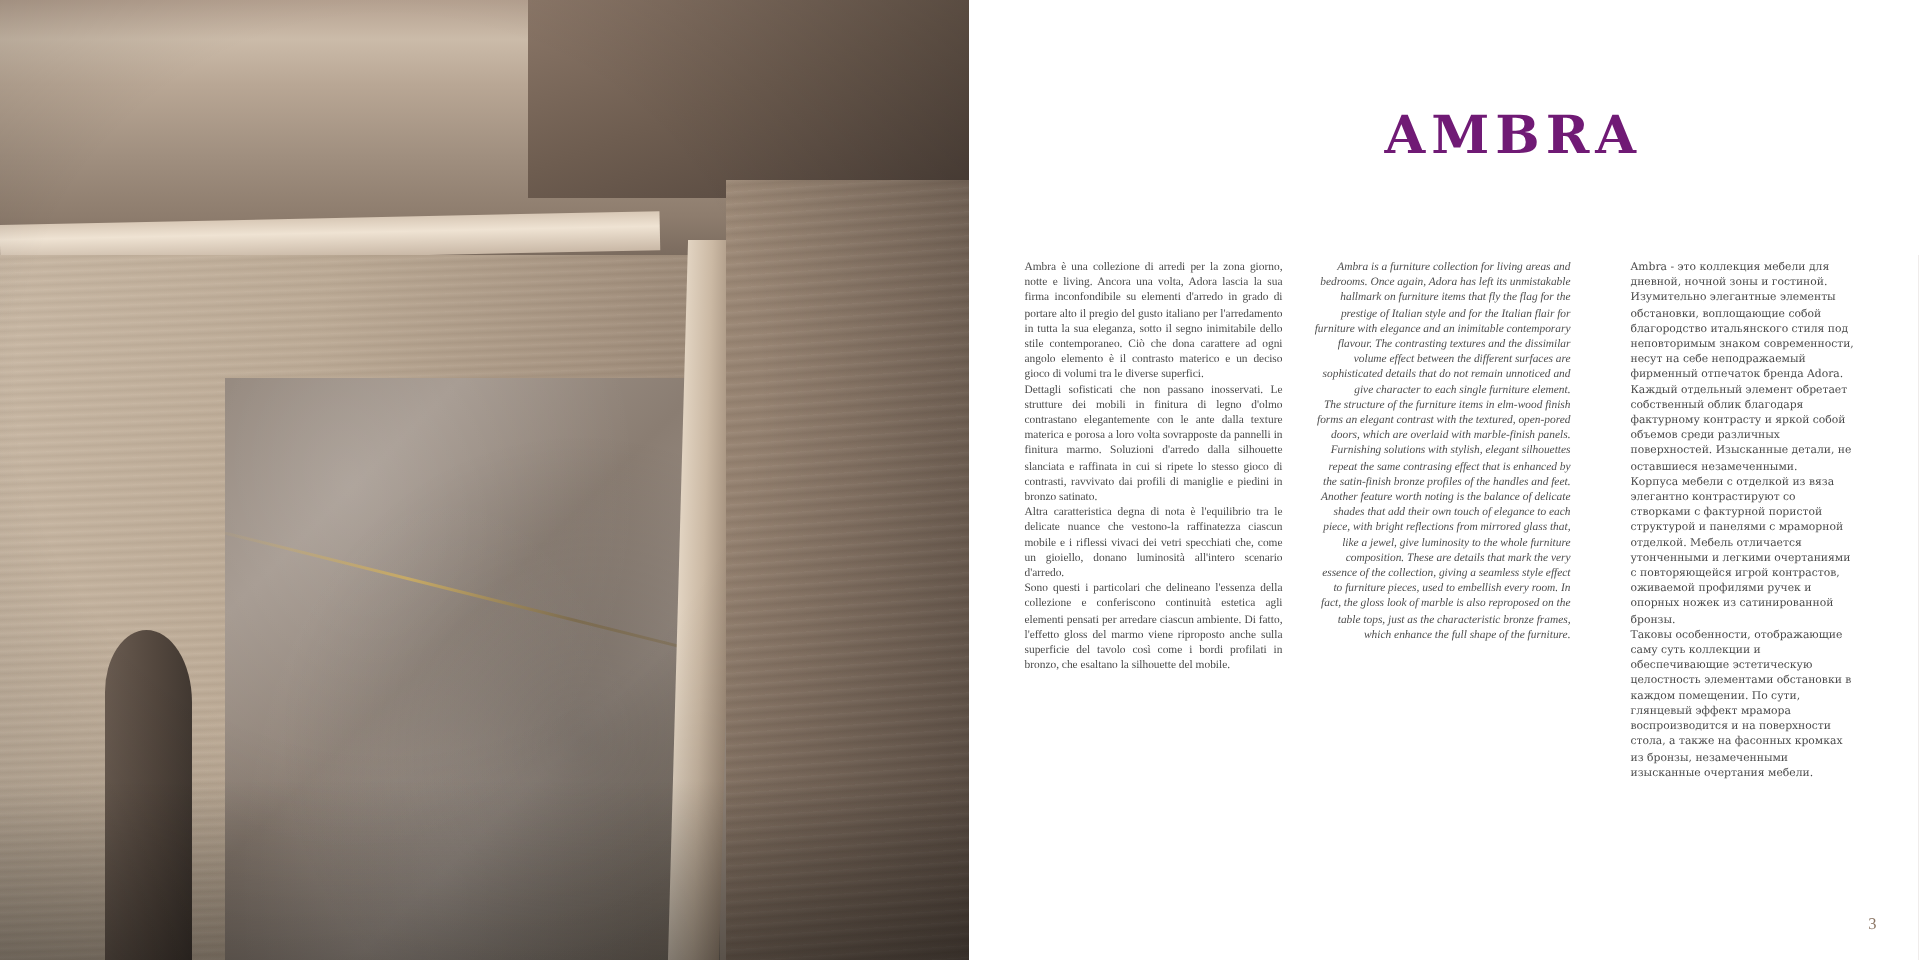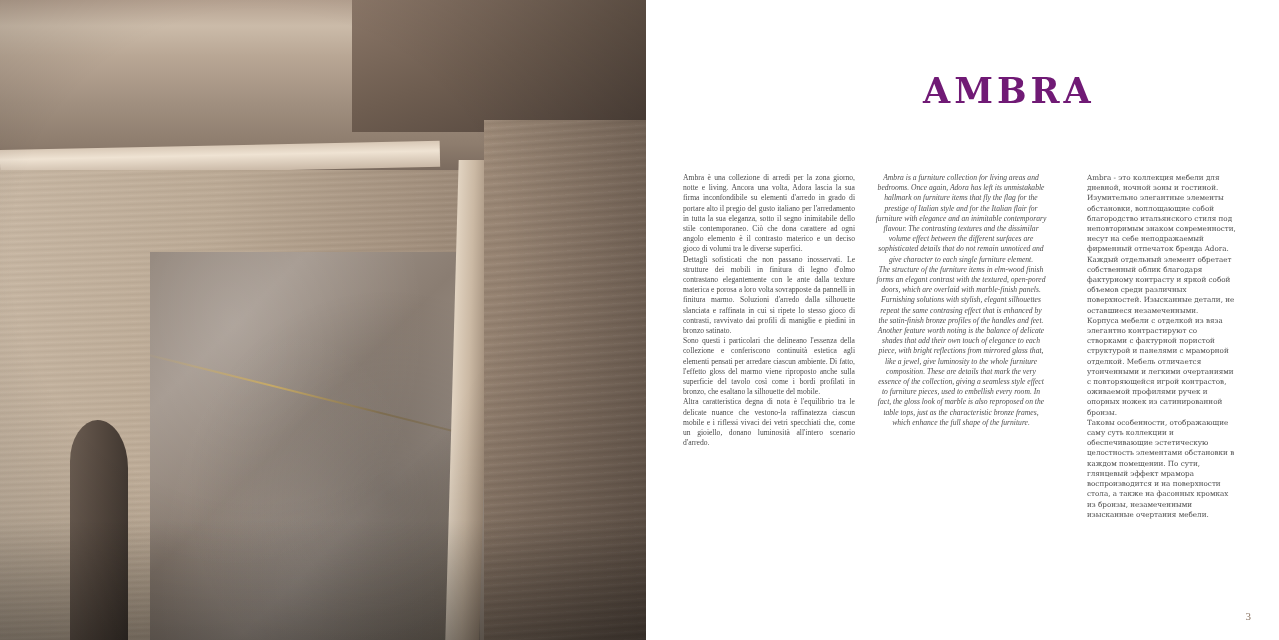--- a/index.html
+++ b/index.html
@@ -147,21 +147,21 @@
     font-size: 7.6px;
     line-height: 10.2px;
     text-align: justify;
   }
   .col.en p {
     font-family: "Liberation Serif", serif;
     font-style: italic;
     font-size: 7.6px;
     line-height: 10.2px;
     color: #4d4d4d;
-    text-align: center;
+    text-align: right;
   }
   .col.ru p {
     font-family: "DejaVu Serif", serif;
     font-size: 7.2px;
     line-height: 10.2px;
     color: #4a4a4a;
     text-align: left;
     margin-left: 20px;
   }
   .page-number {
@@ -195,22 +195,22 @@
 
   <div class="text-half">
 
     <div class="brand-title">AMBRA</div>
 
     <div class="columns">
 
       <div class="col it">
         <p>Ambra è una collezione di arredi per la zona giorno, notte e living. Ancora una volta, Adora lascia la sua firma inconfondibile su elementi d'arredo in grado di portare alto il pregio del gusto italiano per l'arredamento in tutta la sua eleganza, sotto il segno inimitabile dello stile contemporaneo. Ciò che dona carattere ad ogni angolo elemento è il contrasto materico e un deciso gioco di volumi tra le diverse superfici.</p>
         <p>Dettagli sofisticati che non passano inosservati. Le strutture dei mobili in finitura di legno d'olmo contrastano elegantemente con le ante dalla texture materica e porosa a loro volta sovrapposte da pannelli in finitura marmo. Soluzioni d'arredo dalla silhouette slanciata e raffinata in cui si ripete lo stesso gioco di contrasti, ravvivato dai profili di maniglie e piedini in bronzo satinato.</p>
+        <p>Altra caratteristica degna di nota è l'equilibrio tra le delicate nuance che vestono-la raffinatezza ciascun mobile e i riflessi vivaci dei vetri specchiati che, come un gioiello, donano luminosità all'intero scenario d'arredo.</p>
         <p>Sono questi i particolari che delineano l'essenza della collezione e conferiscono continuità estetica agli elementi pensati per arredare ciascun ambiente. Di fatto, l'effetto gloss del marmo viene riproposto anche sulla superficie del tavolo così come i bordi profilati in bronzo, che esaltano la silhouette del mobile.</p>
-        <p>Altra caratteristica degna di nota è l'equilibrio tra le delicate nuance che vestono-la raffinatezza ciascun mobile e i riflessi vivaci dei vetri specchiati che, come un gioiello, donano luminosità all'intero scenario d'arredo.</p>
       </div>
 
       <div class="col en">
         <p>Ambra is a furniture collection for living areas and bedrooms. Once again, Adora has left its unmistakable hallmark on furniture items that fly the flag for the prestige of Italian style and for the Italian flair for furniture with elegance and an inimitable contemporary flavour. The contrasting textures and the dissimilar volume effect between the different surfaces are sophisticated details that do not remain unnoticed and give character to each single furniture element.</p>
         <p>The structure of the furniture items in elm-wood finish forms an elegant contrast with the textured, open-pored doors, which are overlaid with marble-finish panels. Furnishing solutions with stylish, elegant silhouettes repeat the same contrasing effect that is enhanced by the satin-finish bronze profiles of the handles and feet.</p>
         <p>Another feature worth noting is the balance of delicate shades that add their own touch of elegance to each piece, with bright reflections from mirrored glass that, like a jewel, give luminosity to the whole furniture composition. These are details that mark the very essence of the collection, giving a seamless style effect to furniture pieces, used to embellish every room. In fact, the gloss look of marble is also reproposed on the table tops, just as the characteristic bronze frames, which enhance the full shape of the furniture.</p>
       </div>
 
       <div class="col ru">
         <p>Ambra - это коллекция мебели для дневной, ночной зоны и гостиной. Изумительно элегантные элементы обстановки, воплощающие собой благородство итальянского стиля под неповторимым знаком современности, несут на себе неподражаемый фирменный отпечаток бренда Adora.</p>

